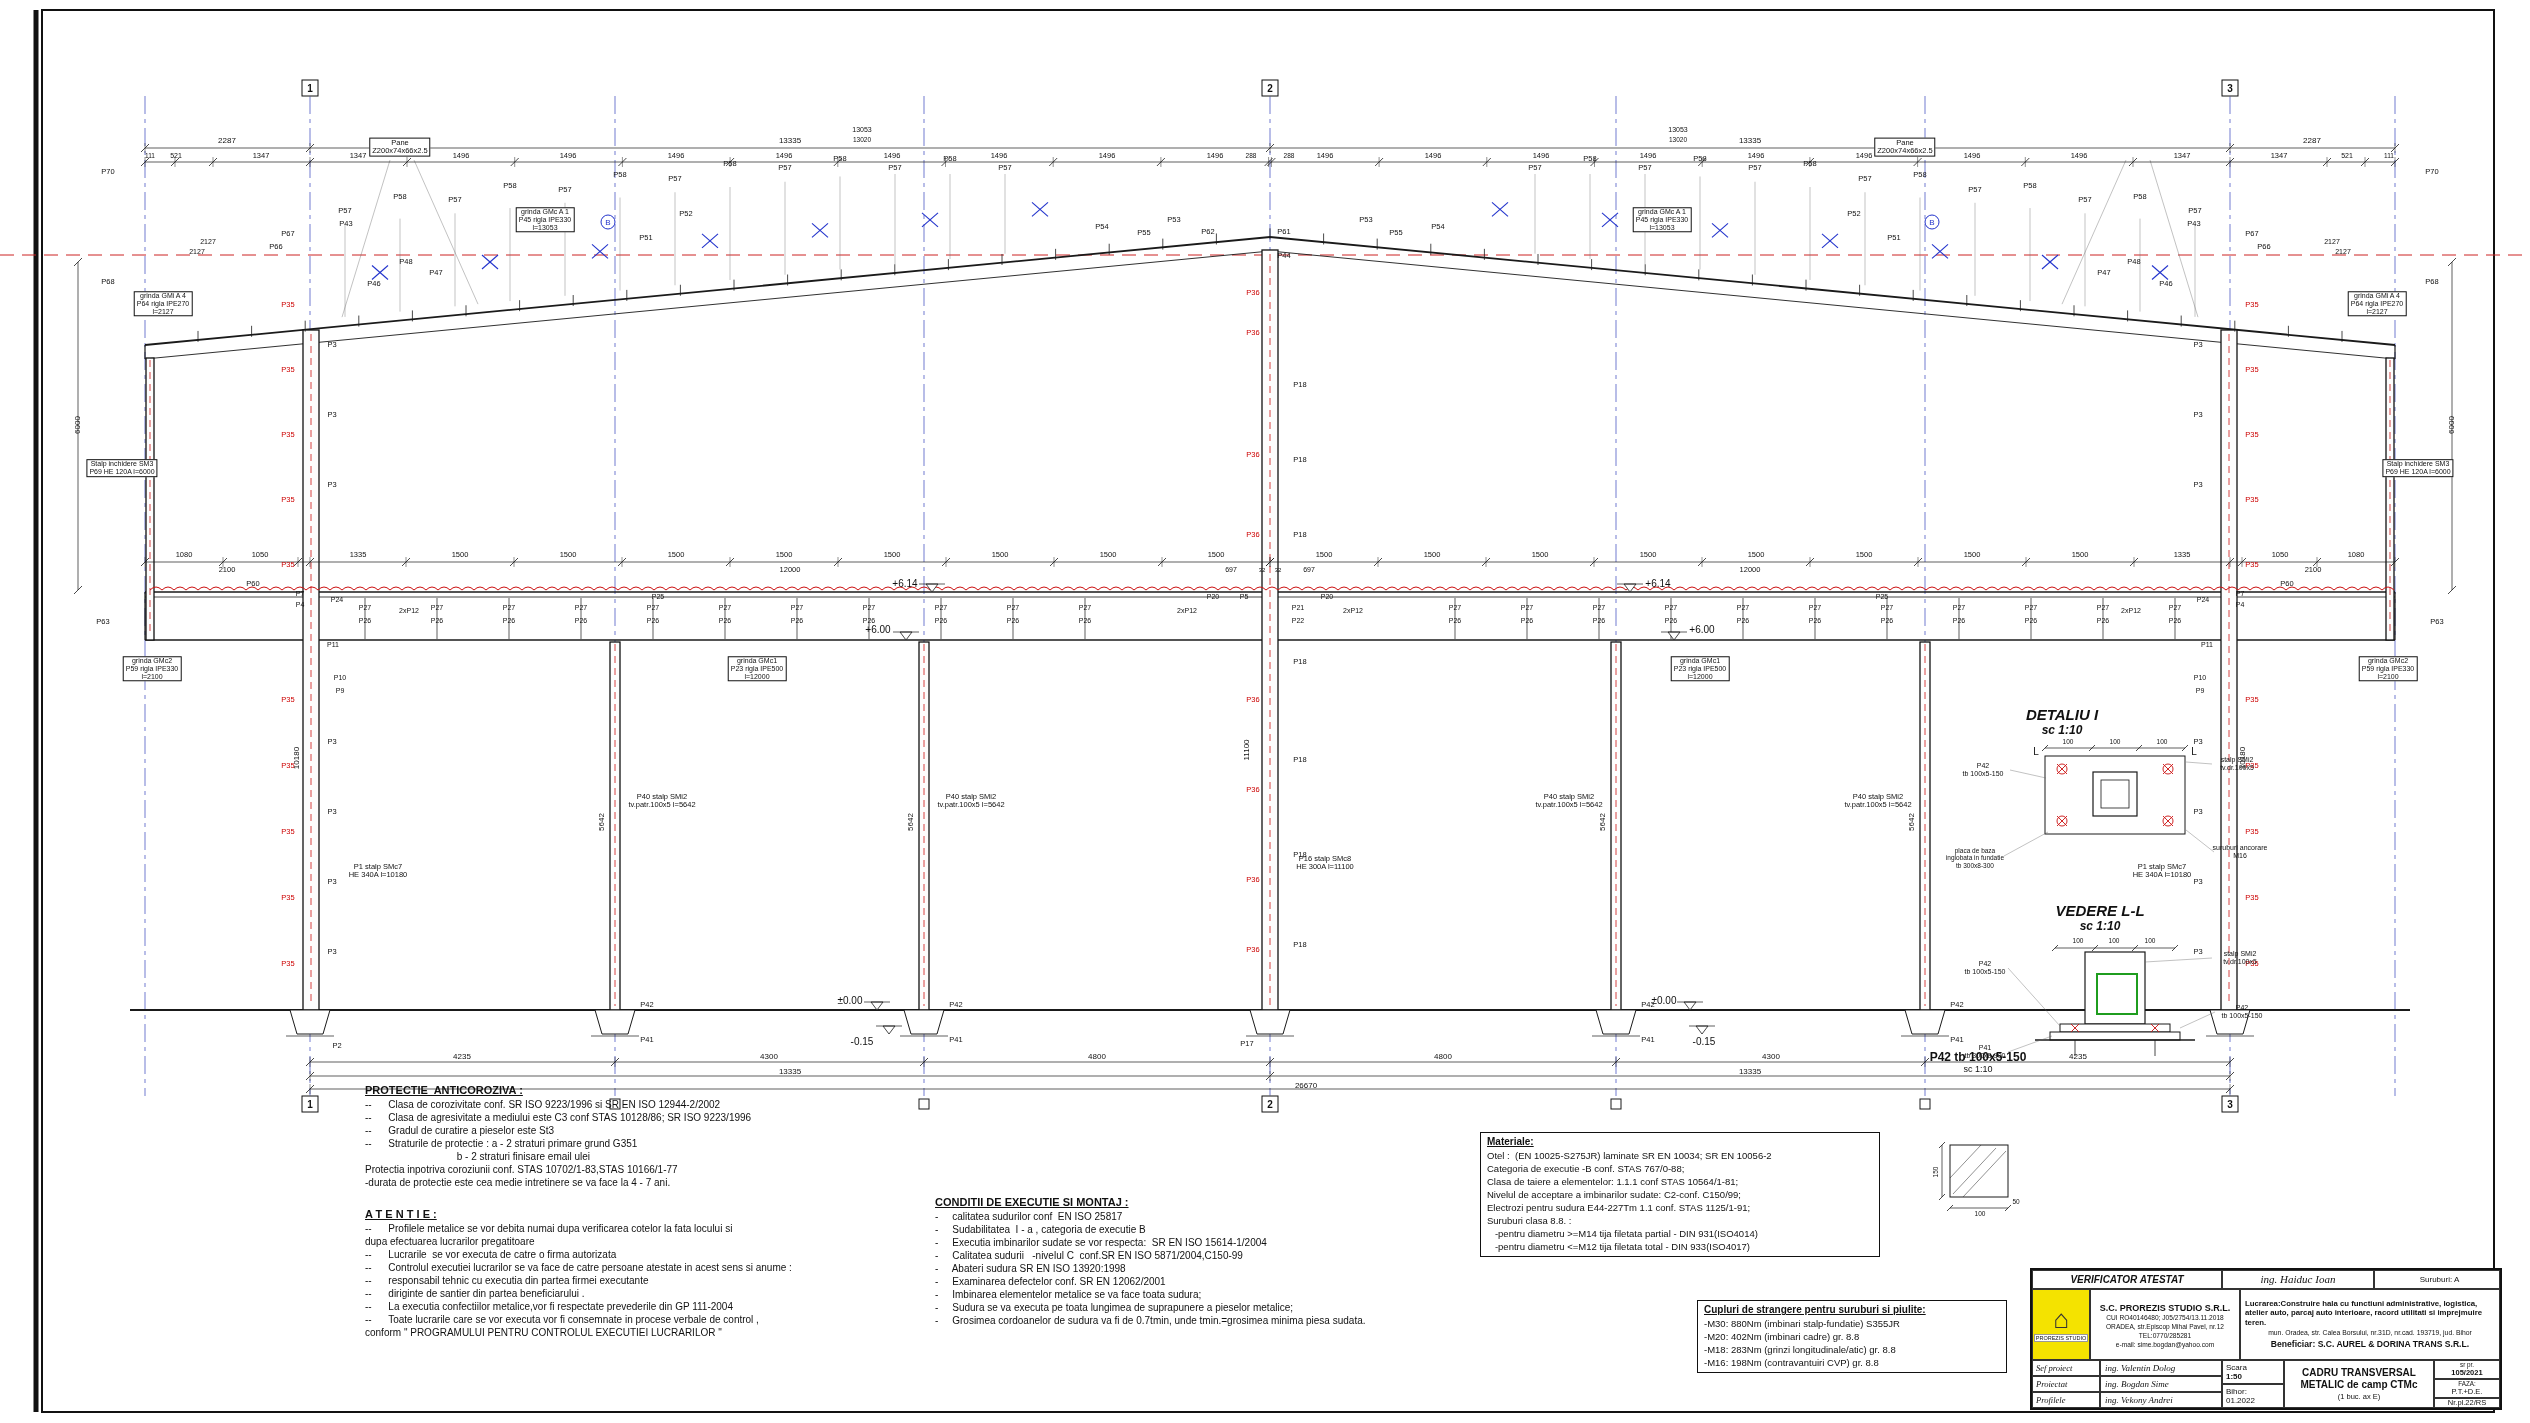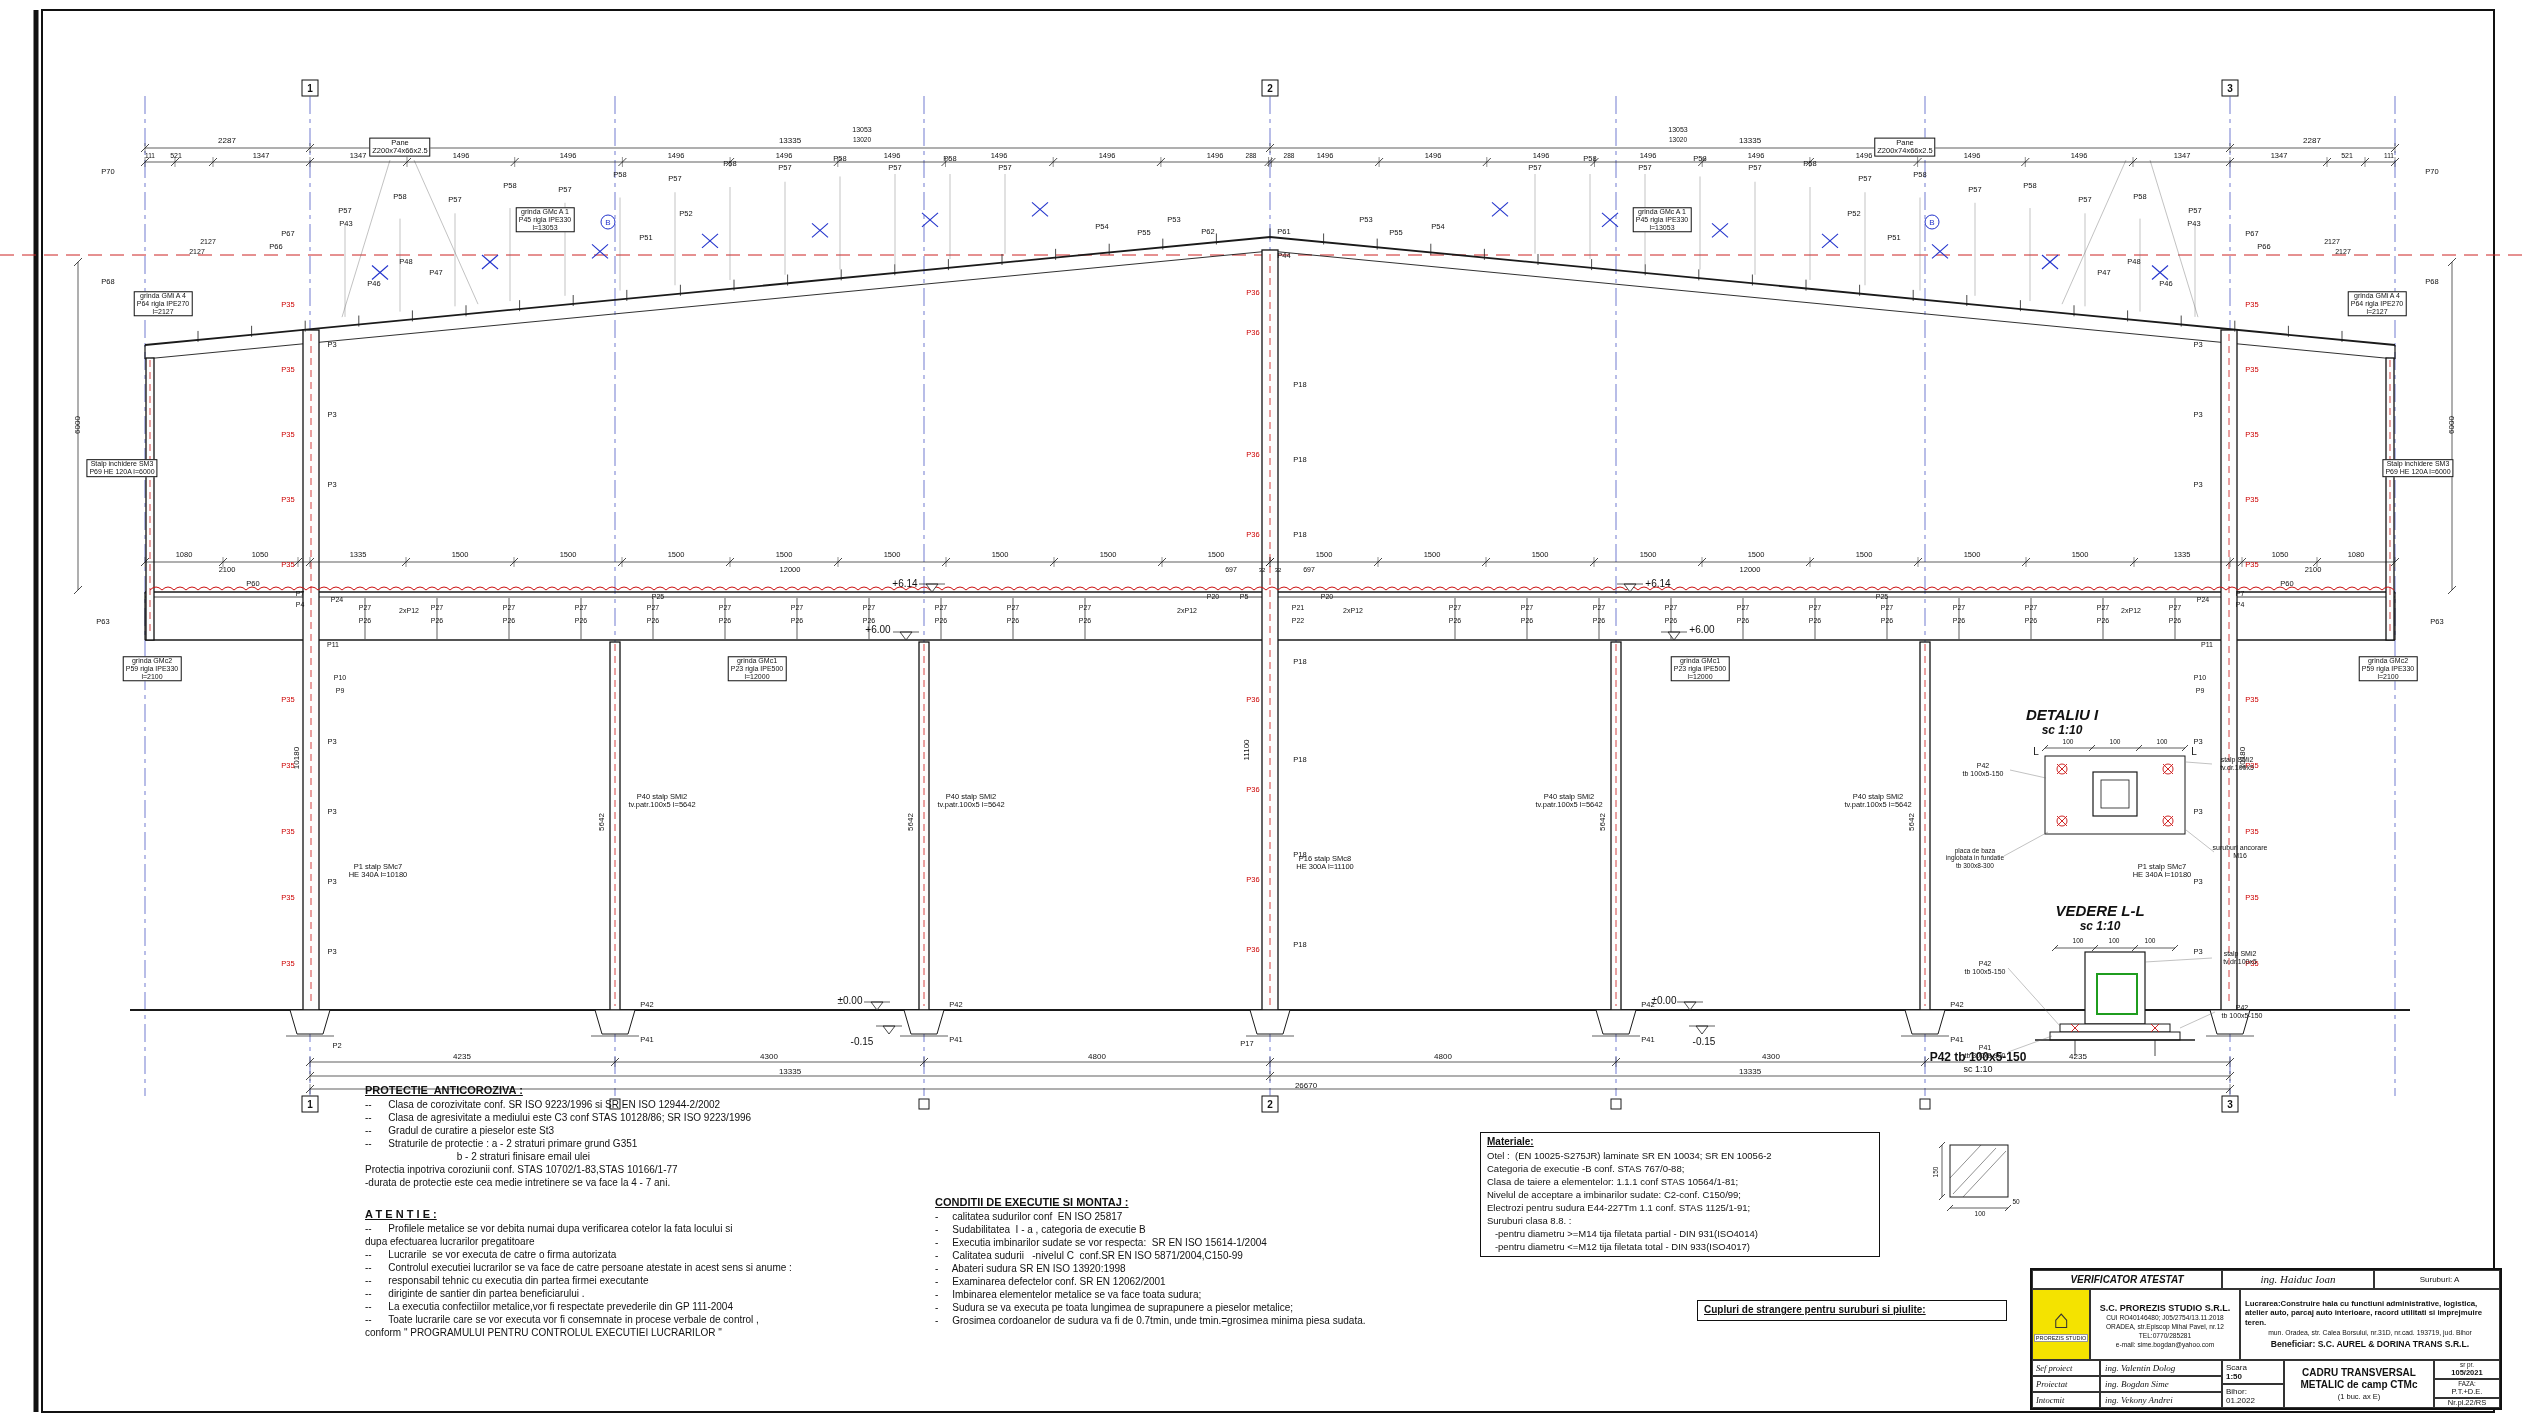--- a/index.html
+++ b/index.html
@@ -991,20 +991,26 @@
         <div class="tline">Clasa de taiere a elementelor: 1.1.1 conf STAS 10564/1-81;</div>
         <div class="tline">Nivelul de acceptare a imbinarilor sudate: C2-conf. C150/99;</div>
         <div class="tline">Electrozi pentru sudura E44-227Tm 1.1 conf. STAS 1125/1-91;</div>
         <div class="tline">Suruburi clasa 8.8. :</div>
         <div class="tline">   -pentru diametru &gt;=M14 tija filetata partial - DIN 931(ISO4014)</div>
         <div class="tline">   -pentru diametru &lt;=M12 tija filetata total - DIN 933(ISO4017)</div>
       </div>
   </div>
   <div class="databox" style="left:1697px;top:1300px;width:296px">
     <div class="nh">Cupluri de strangere pentru suruburi si piulite:</div>
+    <div>
+        <div class="tline">-M30: 880Nm (imbinari stalp-fundatie) S355JR</div>
+        <div class="tline">-M20: 402Nm (imbinari cadre) gr. 8.8</div>
+        <div class="tline">-M18: 283Nm (grinzi longitudinale/atic) gr. 8.8</div>
+        <div class="tline">-M16: 198Nm (contravantuiri CVP) gr. 8.8</div>
+      </div>
   </div>
 
   <div class="det-head" style="left:2062px;top:706px">
     <div class="dh1">DETALIU I</div>
     <div class="dh2">sc 1:10</div>
   </div>
   <div class="det-head" style="left:2100px;top:902px">
     <div class="dh1">VEDERE L-L</div>
     <div class="dh2">sc 1:10</div>
   </div>
@@ -1043,21 +1049,21 @@
       <div class="roles">
         <div class="rrow">
           <div class="rl">Sef proiect</div>
           <div class="rn">ing. Valentin Dolog</div>
         </div>
         <div class="rrow">
           <div class="rl">Proiectat</div>
           <div class="rn">ing. Bogdan Sime</div>
         </div>
         <div class="rrow">
-          <div class="rl">Intocmit</div>
+          <div class="rl">Profilele</div>
           <div class="rn">ing. Vekony Andrei</div>
         </div>
       </div>
       <div class="sd">
         <div class="sdc">
             <span>Scara</span>
             <span class="b">1:50</span>
           </div>
         <div class="sdc">
             <span>Bihor:</span>

